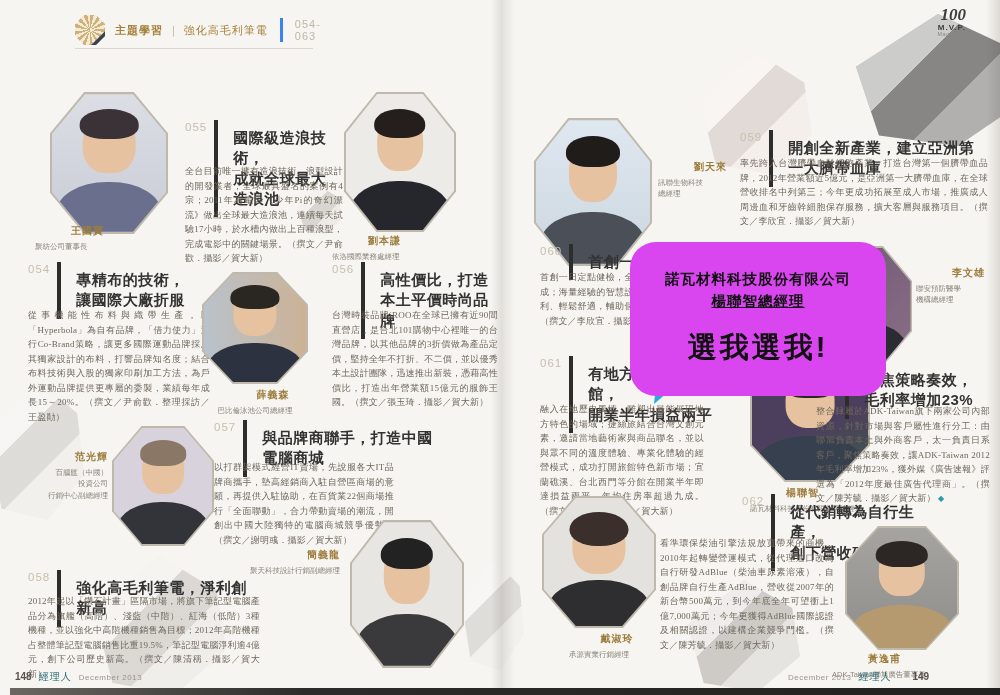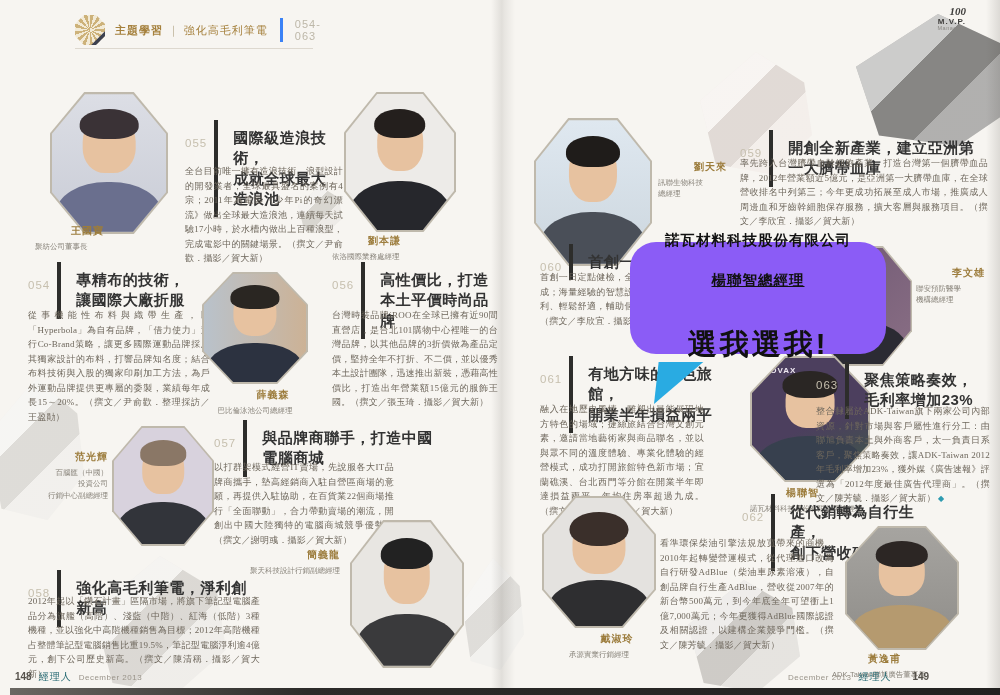--- a/index.html
+++ b/index.html
@@ -22,21 +22,21 @@
   .hdr-logo{width:30px;height:30px;clip-path:polygon(30% 0,70% 0,100% 30%,100% 70%,70% 100%,30% 100%,0 70%,0 30%);
     background:repeating-conic-gradient(#cdb27a 0 14deg,#f2ead6 14deg 28deg);position:relative;flex:0 0 auto;}
   .hdr-logo i{position:absolute;right:0;bottom:0;width:46%;height:46%;display:block;
     background:#3c4150;clip-path:polygon(0 100%,100% 0,100% 100%);}
   .hdr-topic{margin-left:10px;color:#a5803c;font-weight:bold;font-size:11px;letter-spacing:1px;white-space:nowrap;}
   .hdr-sep{color:#b7ab8e;margin:0 5px;font-size:11px;}
   .hdr-sub{color:#a5803c;font-size:11px;letter-spacing:1px;white-space:nowrap;}
   .hdr-range{margin-left:12px;padding-left:12px;border-left:3px solid #3b82f6;color:#bdb7a8;font-size:11px;letter-spacing:1px;}
   
   .mvp{position:absolute;right:34px;top:6px;text-align:right;color:#3f3e3c;line-height:1.05;}
-  .mvp .l1{font-family:"Liberation Serif",serif;font-size:11px;font-weight:bold;font-style:italic;}
+  .mvp .l1{font-family:"Liberation Serif",serif;font-size:17px;font-weight:bold;font-style:italic;}
   .mvp .l2{font-size:8px;font-weight:bold;letter-spacing:1px;}
   .mvp .l3{font-size:5.5px;color:#8a8884;letter-spacing:.5px;}
   
   .photo{position:absolute;}
   .oct{clip-path:polygon(29% 0,71% 0,100% 29%,100% 71%,71% 100%,29% 100%,0 71%,0 29%);}
   .frame{width:100%;height:100%;background:#bfb9ac;display:flex;align-items:center;justify-content:center;}
   .pic{width:97%;height:97%;position:relative;overflow:hidden;background:var(--bg,#e8e6e2);}
   .pic .head{position:absolute;left:50%;top:15%;width:42%;height:42%;transform:translateX(-50%);
     border-radius:46% 46% 42% 42%;background:#e7c2a0;}
   .pic .head i{position:absolute;left:-6%;right:-6%;top:-10%;height:52%;display:block;
@@ -56,29 +56,29 @@
   .p9{--bg:linear-gradient(180deg,#a6a4a0,#8f8d89);--suit:#b59a6f;--hair:#2c2624;}
   .p8 .head{width:48%;height:44%;} .p8 .head i{height:62%;border-radius:50% 50% 46% 46%;}
   .p0 .head{width:46%;} 
   
   .caption{position:absolute;}
   .cap-name{color:#9c7c3c;font-weight:bold;font-size:10px;letter-spacing:1px;margin-left:36px;}
   .cap-title{color:#8a857c;font-size:7.5px;line-height:1.5;margin-top:3px;white-space:pre-line;}
   .al{text-align:left;} .ac{text-align:center;} .ar{text-align:right;}
   
   .sec-head{position:absolute;display:flex;align-items:flex-start;}
-  .sec-num{color:#c6bfae;font-size:11.5px;letter-spacing:1px;margin-right:7px;margin-top:17px;flex:0 0 auto;}
+  .sec-num{color:#c6bfae;font-size:11.5px;letter-spacing:1px;margin-right:7px;margin-top:1px;flex:0 0 auto;}
   .sec-bar{width:4px;background:#2d2d2b;align-self:stretch;margin-right:7px;flex:0 0 auto;min-height:14px;}
   .sec-title{margin:8px;color:#333;font-size:15px;font-weight:bold;line-height:1.35;white-space:pre-line;letter-spacing:.5px;}
   .sec-body{position:absolute;margin:0;color:#6e675c;font-size:9px;line-height:1.62;text-align:justify;
     font-family:"Liberation Serif","DejaVu Serif",serif;letter-spacing:.2px;}
   .endmark{color:#2e9bb0;font-size:8px;}
   
-  .bubble{position:absolute;left:630px;top:242px;width:256px;height:112px;background:#8b5cf6;border-radius:26px;
-    z-index:10;display:flex;flex-direction:column;align-items:center;justify-content:center;gap:21px;}
+  .bubble{position:absolute;left:630px;top:242px;width:256px;height:154px;background:#d946ef;border-radius:26px;
+    z-index:10;display:flex;flex-direction:column;align-items:center;justify-content:center;gap:3px;}
   .bubble-tail{position:absolute;left:654px;top:362px;width:58px;height:42px;background:#29abe2;z-index:9;
     clip-path:polygon(8% 0,85% 0,0 100%);}
   .bub1{color:#111;font-size:14.5px;font-weight:bold;letter-spacing:1px;}
   .bub2{color:#111;font-size:14.5px;font-weight:bold;text-decoration:underline;letter-spacing:1px;}
   .bub3{color:#111;font-size:29px;font-weight:bold;letter-spacing:3px;margin-top:14px;}
   
   .foot{position:absolute;display:flex;align-items:baseline;gap:7px;}
   .foot .num{font-size:10px;font-weight:bold;color:#55514b;}
   .foot .brand{font-size:10px;font-weight:normal;color:#20666f;letter-spacing:1px;}
   .foot .date{font-size:8px;color:#9a948a;letter-spacing:.5px;}

